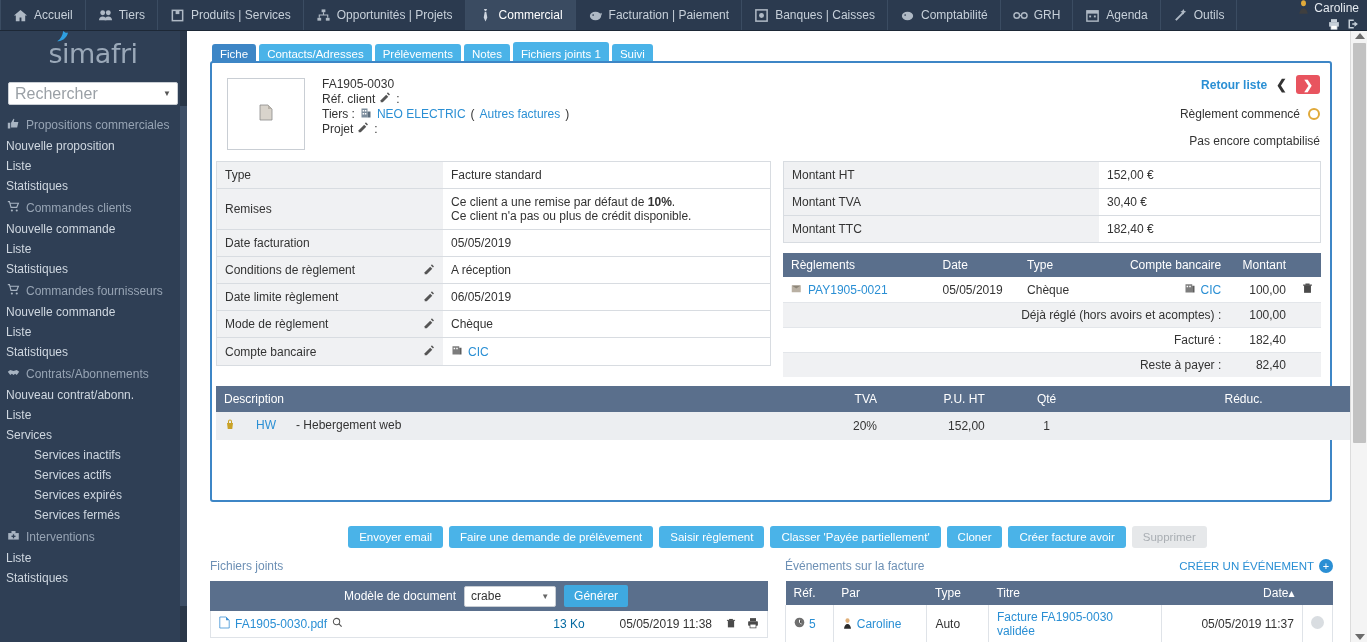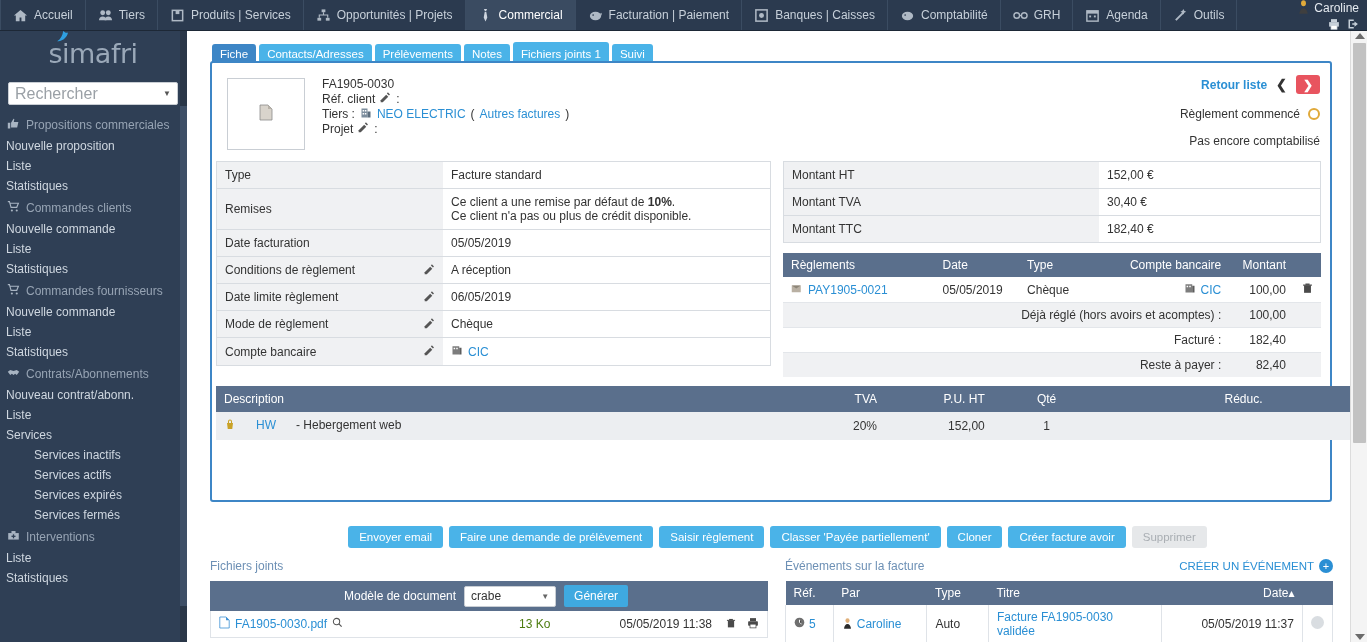--- a/index.html
+++ b/index.html
@@ -169,21 +169,21 @@
     padding: 0 6px; font-size:12px; cursor:pointer;
   }
   #doc-select .car { font-size:8px; color:#666; }
   #gen-btn { background:#3fa9e0; color:#fff; font-size:12px; padding:4px 10px; border-radius:2px; cursor:pointer; }
 
   .file-row {
     display:flex; align-items:center; border:1px solid #dfe3e8; border-top:none;
     height: 27px; padding: 0 8px; font-size:12px; background:#fff;
   }
   .file-row .fname { display:flex; align-items:center; gap:5px; width: 300px; }
-  .file-row .fsize { width: 100px; text-align:left; color:#4d7c0f;}
+  .file-row .fsize { width: 100px; text-align:center; color:#0369a1;}
   .file-row .fdate { flex:1; text-align:right; color:#333; padding-right: 14px;}
   .file-row .facts { display:flex; gap:11px; color:#444; }
 
   #evt-table table { border-collapse:collapse; width:100%; font-size:12px;}
   #evt-table th { background:#5a6f8c; color:#fff; font-weight:normal; padding:5px 8px; text-align:left; font-size:12px;}
   #evt-table td { padding:5px 8px; border:1px solid #dfe3e8; border-top:none; color:#333; background:#fff;}
   #evt-dot { width:13px;height:13px;border-radius:50%;background:#d9dde1;display:inline-block;}
 
   
   #vscroll {

